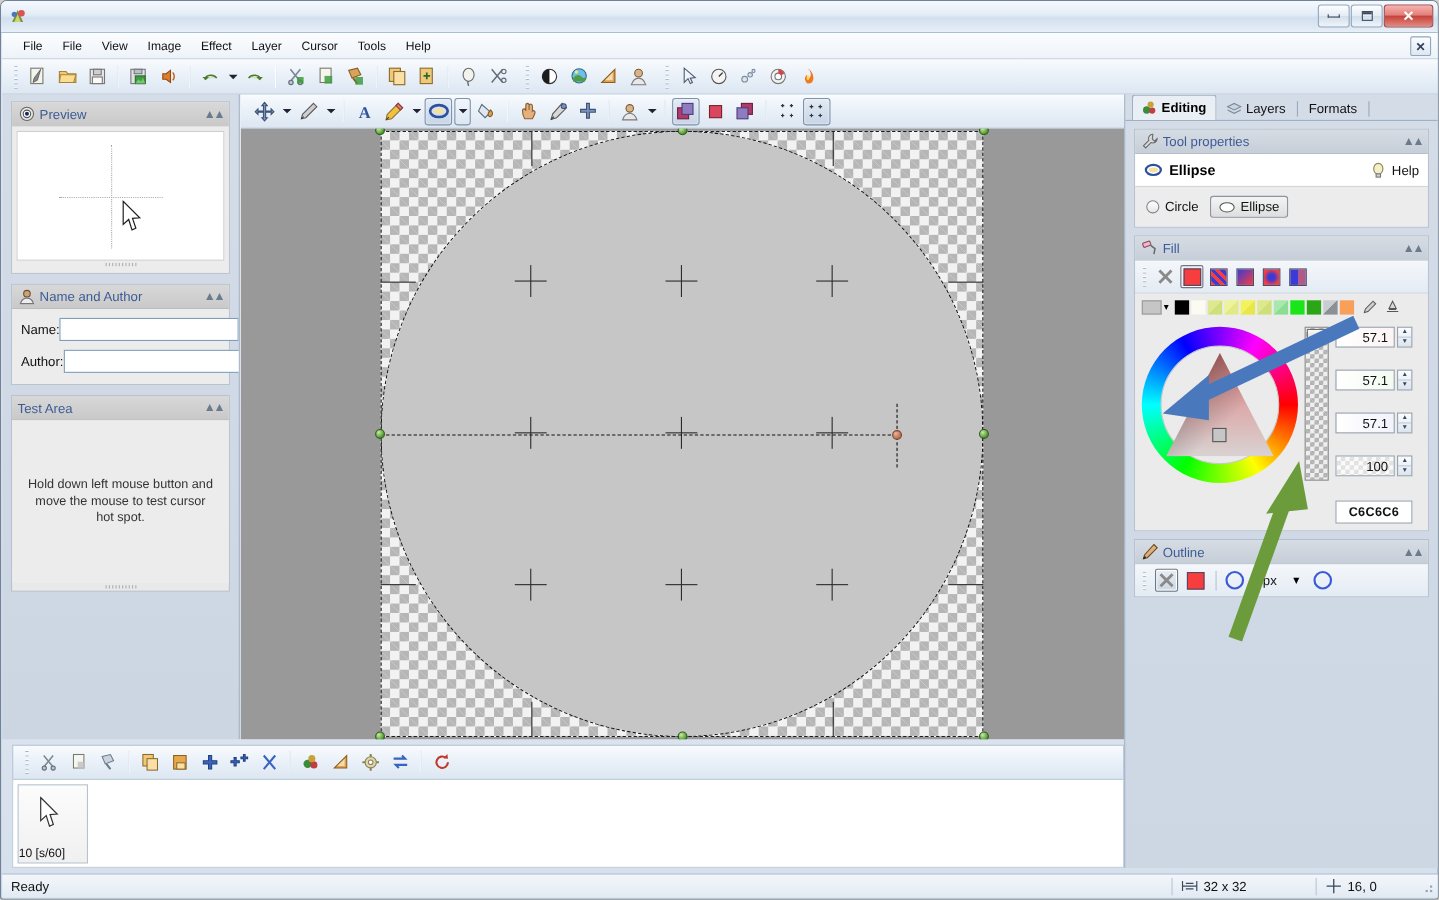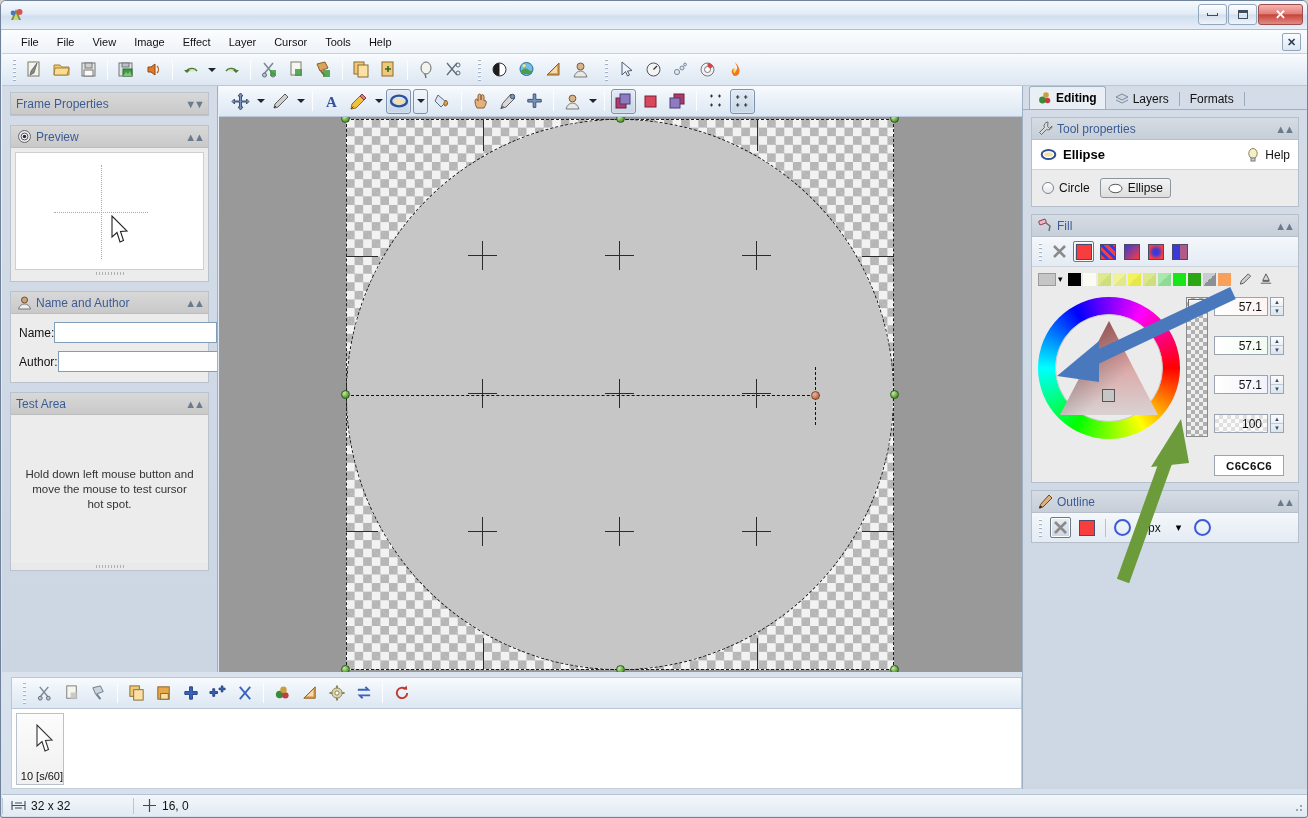--- a/index.html
+++ b/index.html
@@ -162,24 +162,24 @@
     position: absolute; left: 10px; top: 676px; width: 1011px; height: 32px;
     background: linear-gradient(180deg,#f8fbfe 0%,#e9f0f8 50%,#dde7f2 100%);
     border: 1px solid #b9c8d8;
     display: flex; align-items: center; padding-left: 6px;
   }
   .framestrip {
     position: absolute; left: 10px; top: 708px; width: 1011px; height: 80px;
     background: #ffffff; border: 1px solid #c3ced9; border-top: none;
   }
   .frameitem {
-    width: 48px; height: 72px; margin: 4px; border: 1px solid #b7c2cd;
+    width: 64px; height: 72px; margin: 4px; border: 1px solid #b7c2cd;
     background: linear-gradient(180deg,#fcfcfc,#f0f0f0);
     position: relative; display: flex; flex-direction: column;
-    align-items: flex-end; justify-content: flex-end; padding-bottom: 2px;
+    align-items: flex-start; justify-content: flex-end; padding-bottom: 2px;
   }
   .frameitem .flabel { font-size: 11px; color: #111; }
 
   
   .rightpanel {
     position: absolute; left: 1021px; top: 85px; width: 285px; height: 703px;
     background: linear-gradient(180deg,#d3dce7 0%,#cdd7e4 100%);
     border-left: 1px solid #9fb0c3;
   }
   .tabstrip { height: 24px; display: flex; align-items: flex-end; padding-left: 6px;
@@ -489,26 +489,20 @@
     <div class="tbtn">
       <svg width="19" height="19" viewBox="0 0 19 19">
         <path d="M9.5 2 q4 5 2 8 q-1 2 -2 1 q-1 -1 -1 -3 q-3 3 -1 6 q1 2 2 2 q5 0 5 -5 q0 -5 -5 -9 Z" fill="#f07820"></path>
         <path d="M9.5 8 q2 2 1 4 q-1 2 -2 0 q-1 -2 1 -4 Z" fill="#fbd85a"></path>
       </svg>
     </div>
   </div>
 
   <div class="leftpanel">
 
-    <div class="panelbox" style="background:#d9d9d9">
-      <div class="panelhdr">
-        <span class="ph-title">Frame Properties</span>
-        <span class="chev">▼▼</span>
-      </div>
-    </div>
 
     <div class="panelbox">
       <div class="panelhdr">
         <span class="ph-icon">
           <svg width="15" height="15" viewBox="0 0 15 15">
             <circle cx="7.5" cy="7.5" r="6" fill="#e9e9e9" stroke="#666"></circle>
             <circle cx="7.5" cy="7.5" r="3.4" fill="#fff" stroke="#555"></circle>
             <circle cx="7.5" cy="7.5" r="1.8" fill="#1b2d55"></circle>
           </svg>
         </span>
@@ -1047,20 +1041,23 @@
       <path d="M1232 292 L1088 360" stroke="#4a78bd" stroke-width="13" fill="none"></path>
       <path d="M1056 375 L1098 340 L1098 381 Z" fill="#4a78bd"></path>
     </g>
     <g>
       <path d="M1122 580 L1168 452" stroke="#6b9b3a" stroke-width="13" fill="none"></path>
       <path d="M1180 418 L1150 466 L1188 462 Z" fill="#6b9b3a"></path>
     </g>
   </svg>
 
   <div class="statusbar">
+    <div class="statuscell" style="flex:1">
+      <span>Ready</span>
+    </div>
     <div class="statussep"></div>
     <div class="statuscell" style="width:130px">
       <svg width="15" height="13" viewBox="0 0 15 13">
         <path d="M1 2 v9 M14 2 v9 M1 6.5 h13" stroke="#3a4a5c" stroke-width="1.1" fill="none"></path>
         <path d="M4 4 h7 M4 9 h7" stroke="#3a4a5c" stroke-width="1.1"></path>
       </svg>
       <span>32 x 32</span>
     </div>
     <div class="statussep"></div>
     <div class="statuscell" style="width:110px">

